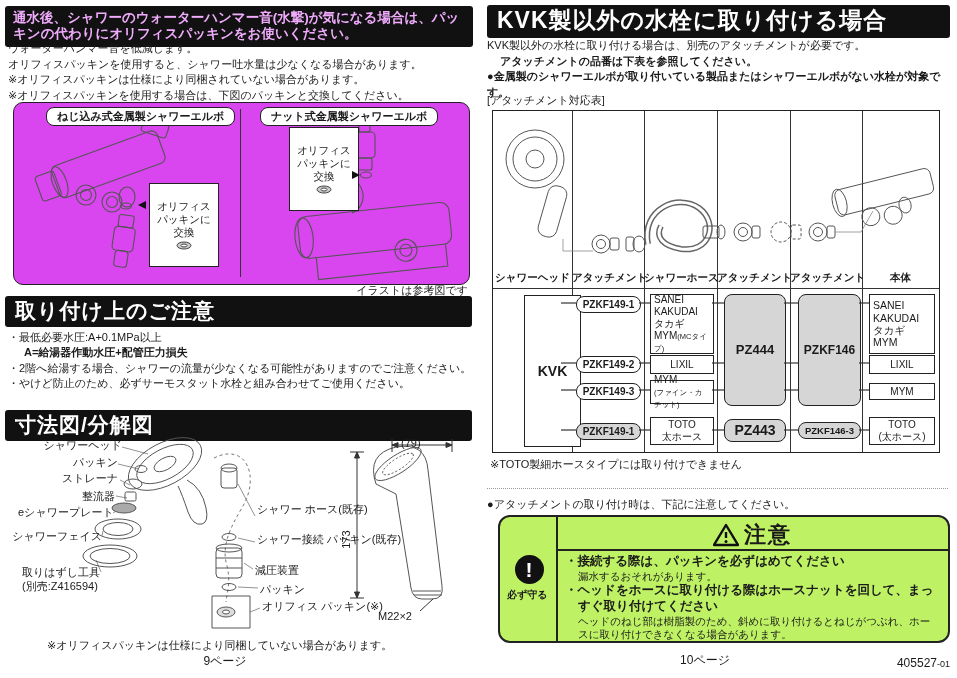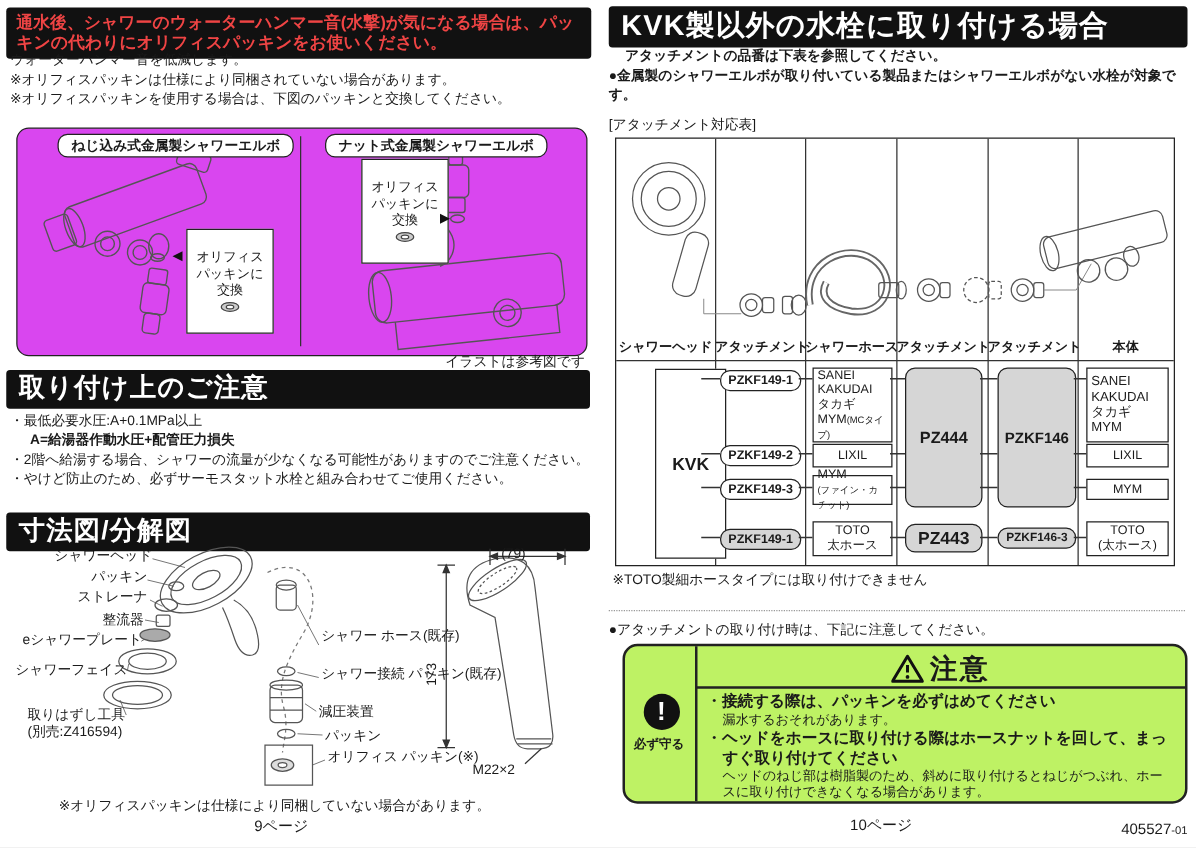--- a/index.html
+++ b/index.html
@@ -8,21 +8,21 @@
     font-family:"Liberation Sans","DejaVu Sans",sans-serif;color:#1a1a1a;
     overflow:hidden;
   }
   .abs{position:absolute;}
   .pre{white-space:pre-line;}
   .b{font-weight:bold;}
   .ctr{text-align:center;}
   .rt{text-align:right;}
 
   
-  .page-banner{background:#111;color:#ef4444;font-weight:bold;font-size:13.5px;
+  .page-banner{background:#111;color:#f0abfc;font-weight:bold;font-size:13.5px;
     line-height:1.22;padding:4px 8px;border-radius:3px;}
   .section-banner{background:#111;color:#fff;font-weight:bold;font-size:21px;
     line-height:1.1;padding:3px 10px 5px 10px;border-radius:3px;letter-spacing:1px;}
 
   .body-text{font-size:11px;line-height:1.42;}
   .note-item{font-size:11px;line-height:1.4;padding-left:12px;text-indent:-12px;}
 
   
   .round-panel{border:1.5px solid #222;border-radius:10px;background:#d946ef;}
   .title-pill{border:1.5px solid #222;border-radius:8px;font-size:11px;font-weight:bold;
@@ -62,20 +62,21 @@
 </style>
 </head>
 <body>
 
 <div class="sheet">
 
   <div class="abs page-banner" style="left:5px;top:6px;width:452px;">通水後、シャワーのウォーターハンマー音(水撃)が気になる場合は、パッキンの代わりにオリフィスパッキンをお使いください。</div>
 
   <div class="abs body-text" style="left:8px;top:41px;width:465px;">
     <div>ウォーターハンマー音を低減します。</div>
+    <div>オリフィスパッキンを使用すると、シャワー吐水量は少なくなる場合があります。</div>
     <div>※オリフィスパッキンは仕様により同梱されていない場合があります。</div>
     <div>※オリフィスパッキンを使用する場合は、下図のパッキンと交換してください。</div>
   </div>
 
   <div class="abs round-panel" style="left:13px;top:102px;width:455px;height:181px;">
     <div class="abs" style="left:226px;top:6px;width:1px;height:168px;background:#333;"></div>
 
     <svg class="abs art" style="left:0;top:0;" width="455" height="181" viewBox="0 0 455 181" fill="none" stroke="#555" stroke-width="1.1">
 
       <g transform="rotate(-20 95 60)">
@@ -240,20 +241,21 @@
   <div class="abs diagram-label" style="left:401px;top:437px;">(79)</div>
   <div class="abs diagram-label" style="left:337px;top:533px;transform:rotate(-90deg);">173</div>
   <div class="abs diagram-label" style="left:378px;top:610px;">M22×2</div>
 
   <div class="abs body-text" style="left:47px;top:638px;width:420px;">※オリフィスパッキンは仕様により同梱していない場合があります。</div>
   <div class="abs body-text ctr" style="left:150px;top:653px;width:150px;font-size:12px;">9ページ</div>
 
   <div class="abs section-banner" style="left:487px;top:5px;width:443px;font-size:23px;">KVK製以外の水栓に取り付ける場合</div>
 
   <div class="abs body-text" style="left:487px;top:38px;width:465px;">
+    <div>KVK製以外の水栓に取り付ける場合は、別売のアタッチメントが必要です。</div>
     <div class="b" style="padding-left:13px;">アタッチメントの品番は下表を参照してください。</div>
     <div class="b">●金属製のシャワーエルボが取り付いている製品またはシャワーエルボがない水栓が対象です。</div>
   </div>
 
   <div class="abs body-text" style="left:487px;top:93px;">[アタッチメント対応表]</div>
 
   <div class="abs att-table" style="left:492px;top:110px;width:446px;height:341px;">
     <div class="col-line" style="left:79px;"></div>
     <div class="col-line" style="left:151px;"></div>
     <div class="col-line" style="left:224px;"></div>

